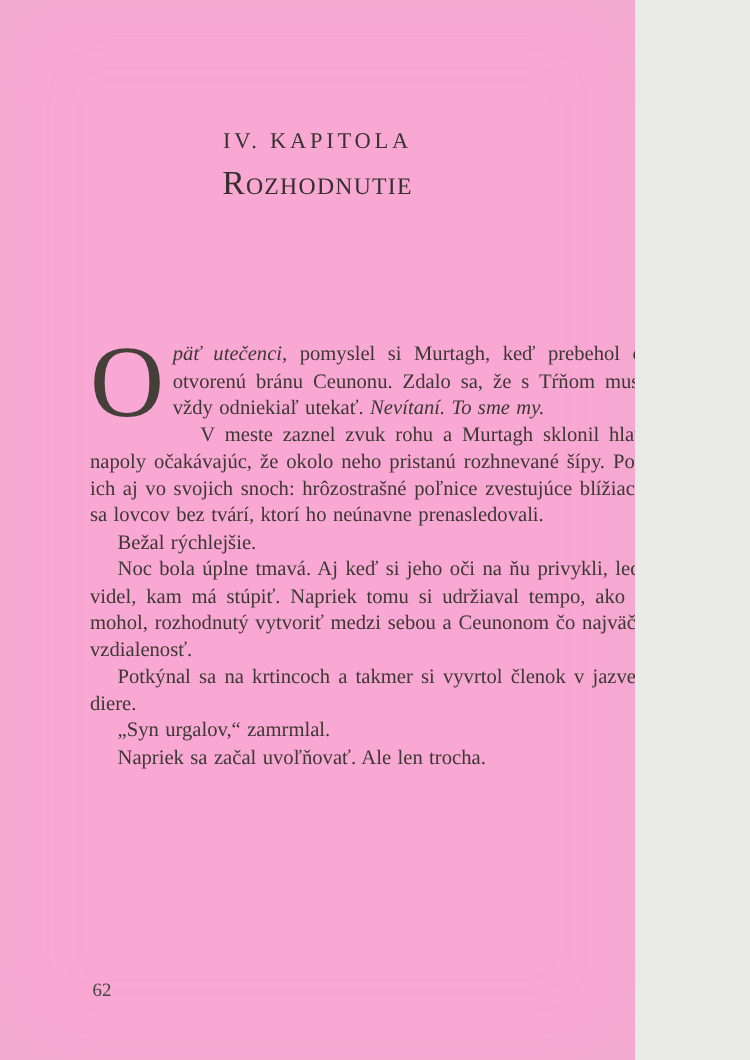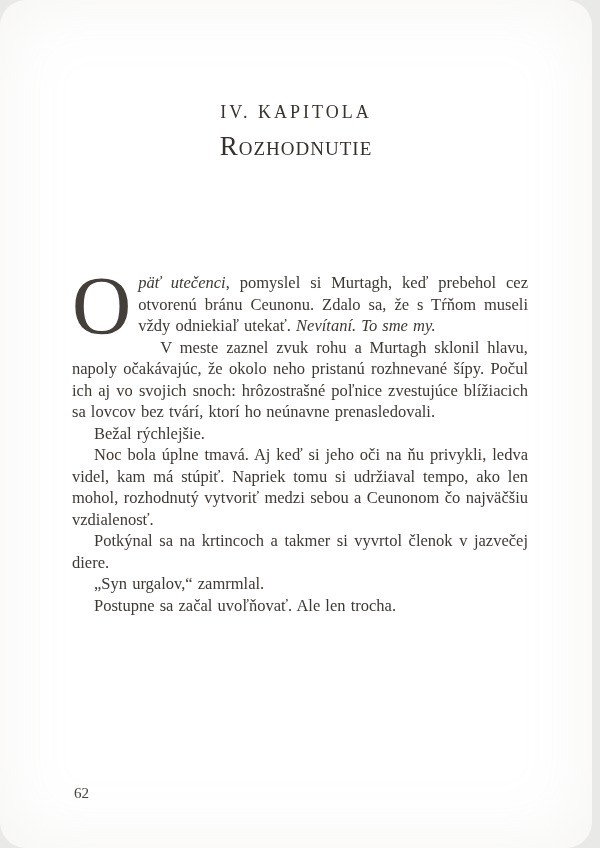--- a/index.html
+++ b/index.html
@@ -3,26 +3,25 @@
 <meta charset="utf-8">
 <style>
   html, body { margin: 0; padding: 0; }
   body {
     width: 600px; height: 848px;
     background: #e9e9e7;
     font-family: "Liberation Serif", "DejaVu Serif", serif;
   }
   .page {
     position: relative;
-    width: 592px; height: 848px;
-    background: #ffffff;
+    width: 508px; height: 848px;
+    background: #f9a8d4;
     box-shadow: inset 0 0 70px rgba(190,184,172,0.16);
     overflow: hidden;
     color: #3d3833;
-    border-radius: 26px;
   }
   .chapter-label {
     position: absolute; top: 102px; left: 0; width: 100%;
     text-align: center;
     font-size: 18px;
     letter-spacing: 3px;
     color: #38332e;
   }
   .chapter-title {
     position: absolute; top: 131px; left: 0; width: 100%;
@@ -67,19 +66,19 @@
 
   <div class="body-text">
 
     <p class="first"><span class="dropcap">O</span><span class="italic">päť utečenci</span><span>, pomyslel si Murtagh, keď prebehol cez otvorenú bránu Ceunonu. Zdalo sa, že s Tŕňom museli vždy odniekiaľ utekať. </span><span class="italic">Nevítaní. To sme my.</span></p>
 
     <p>V meste zaznel zvuk rohu a Murtagh sklonil hlavu, napoly očakávajúc, že okolo neho pristanú rozhnevané šípy. Počul ich aj vo svojich snoch: hrôzostrašné poľnice zvestujúce blížiacich sa lovcov bez tvárí, ktorí ho neúnavne prenasledovali.</p>
     <p>Bežal rýchlejšie.</p>
     <p>Noc bola úplne tmavá. Aj keď si jeho oči na ňu privykli, ledva videl, kam má stúpiť. Napriek tomu si udržiaval tempo, ako len mohol, rozhodnutý vytvoriť medzi sebou a Ceunonom čo najväčšiu vzdialenosť.</p>
     <p>Potkýnal sa na krtincoch a takmer si vyvrtol členok v jazvečej diere.</p>
     <p>„Syn urgalov,“ zamrmlal.</p>
-    <p>Postupne sa začal uvoľňovať. Ale len trocha.</p>
+    <p>Napriek sa začal uvoľňovať. Ale len trocha.</p>
 
   </div>
 
   <div class="page-number">62</div>
 
 </div>
 
 </body></html>

